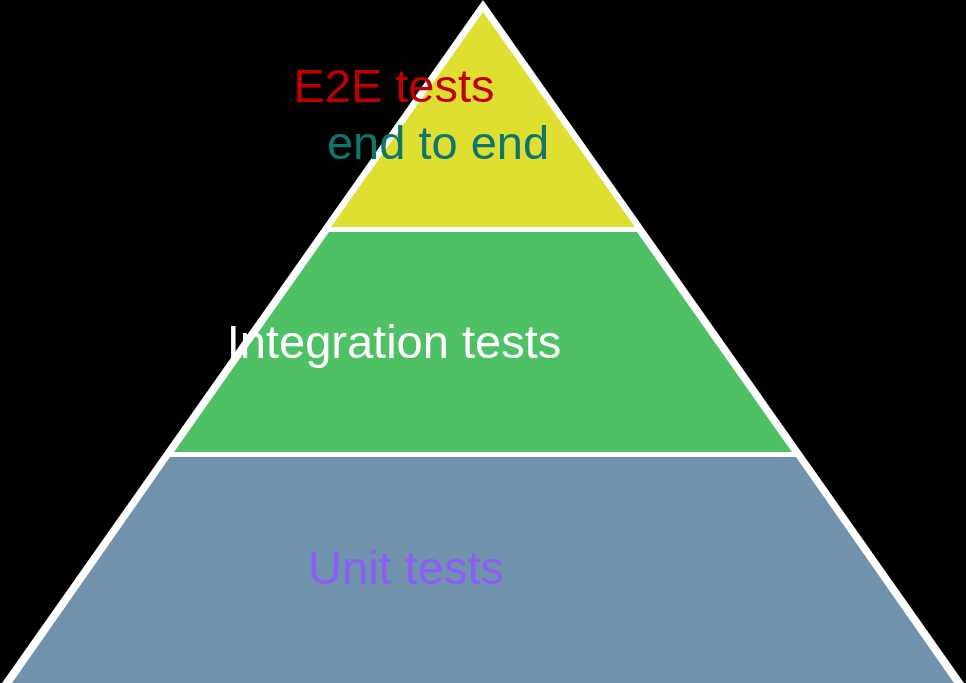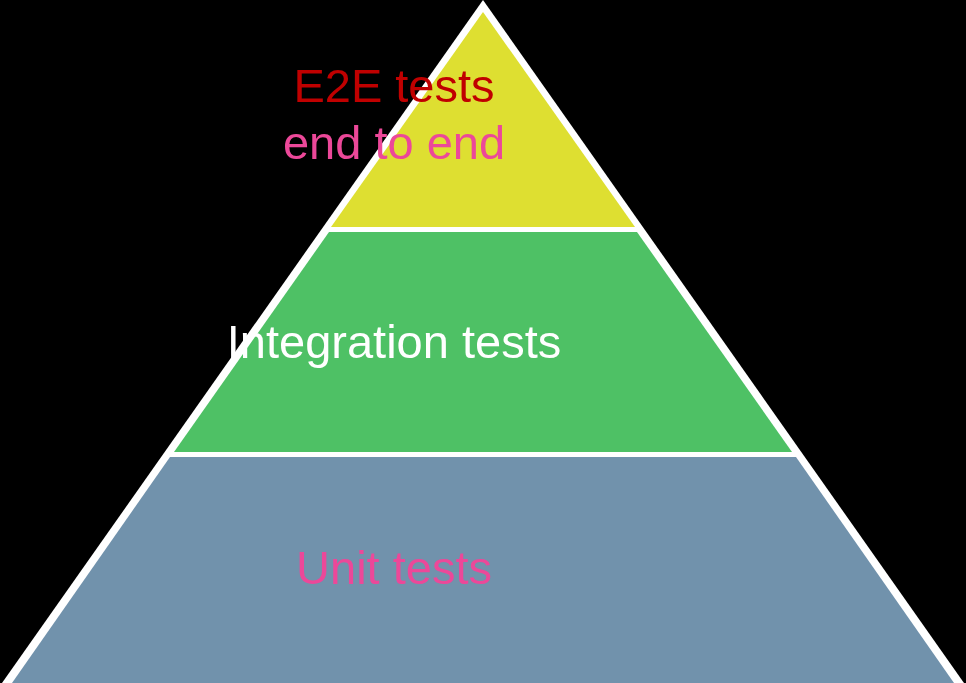--- a/index.html
+++ b/index.html
@@ -53,18 +53,18 @@
 
     <polygon points="483,12 635,227 331,227" fill="#dedf31"></polygon>
 
     <polygon points="329,232 637,232 792,452 174,452" fill="#4ec165"></polygon>
 
     <polygon points="170,457 796,457 954,683 12,683" fill="#7192ac"></polygon>
   </svg>
 
   <div class="layer-label label-e2e" style="color: rgb(192, 0, 0);">E2E tests</div>
 
-  <div class="layer-label label-e2e-sub" style="color: #ec4899;">end to end</div>
+  <div class="layer-label label-e2e-sub" style="color: #0f766e; margin-left: 44px;">end to end</div>
 
   <div class="layer-label label-integration" style="color: #ffffff;">Integration tests</div>
 
-  <div class="layer-label label-unit" style="color: #ec4899;">Unit tests</div>
+  <div class="layer-label label-unit" style="color: #8b5cf6; padding-left: 12px;">Unit tests</div>
 </div>
 
 </body></html>

